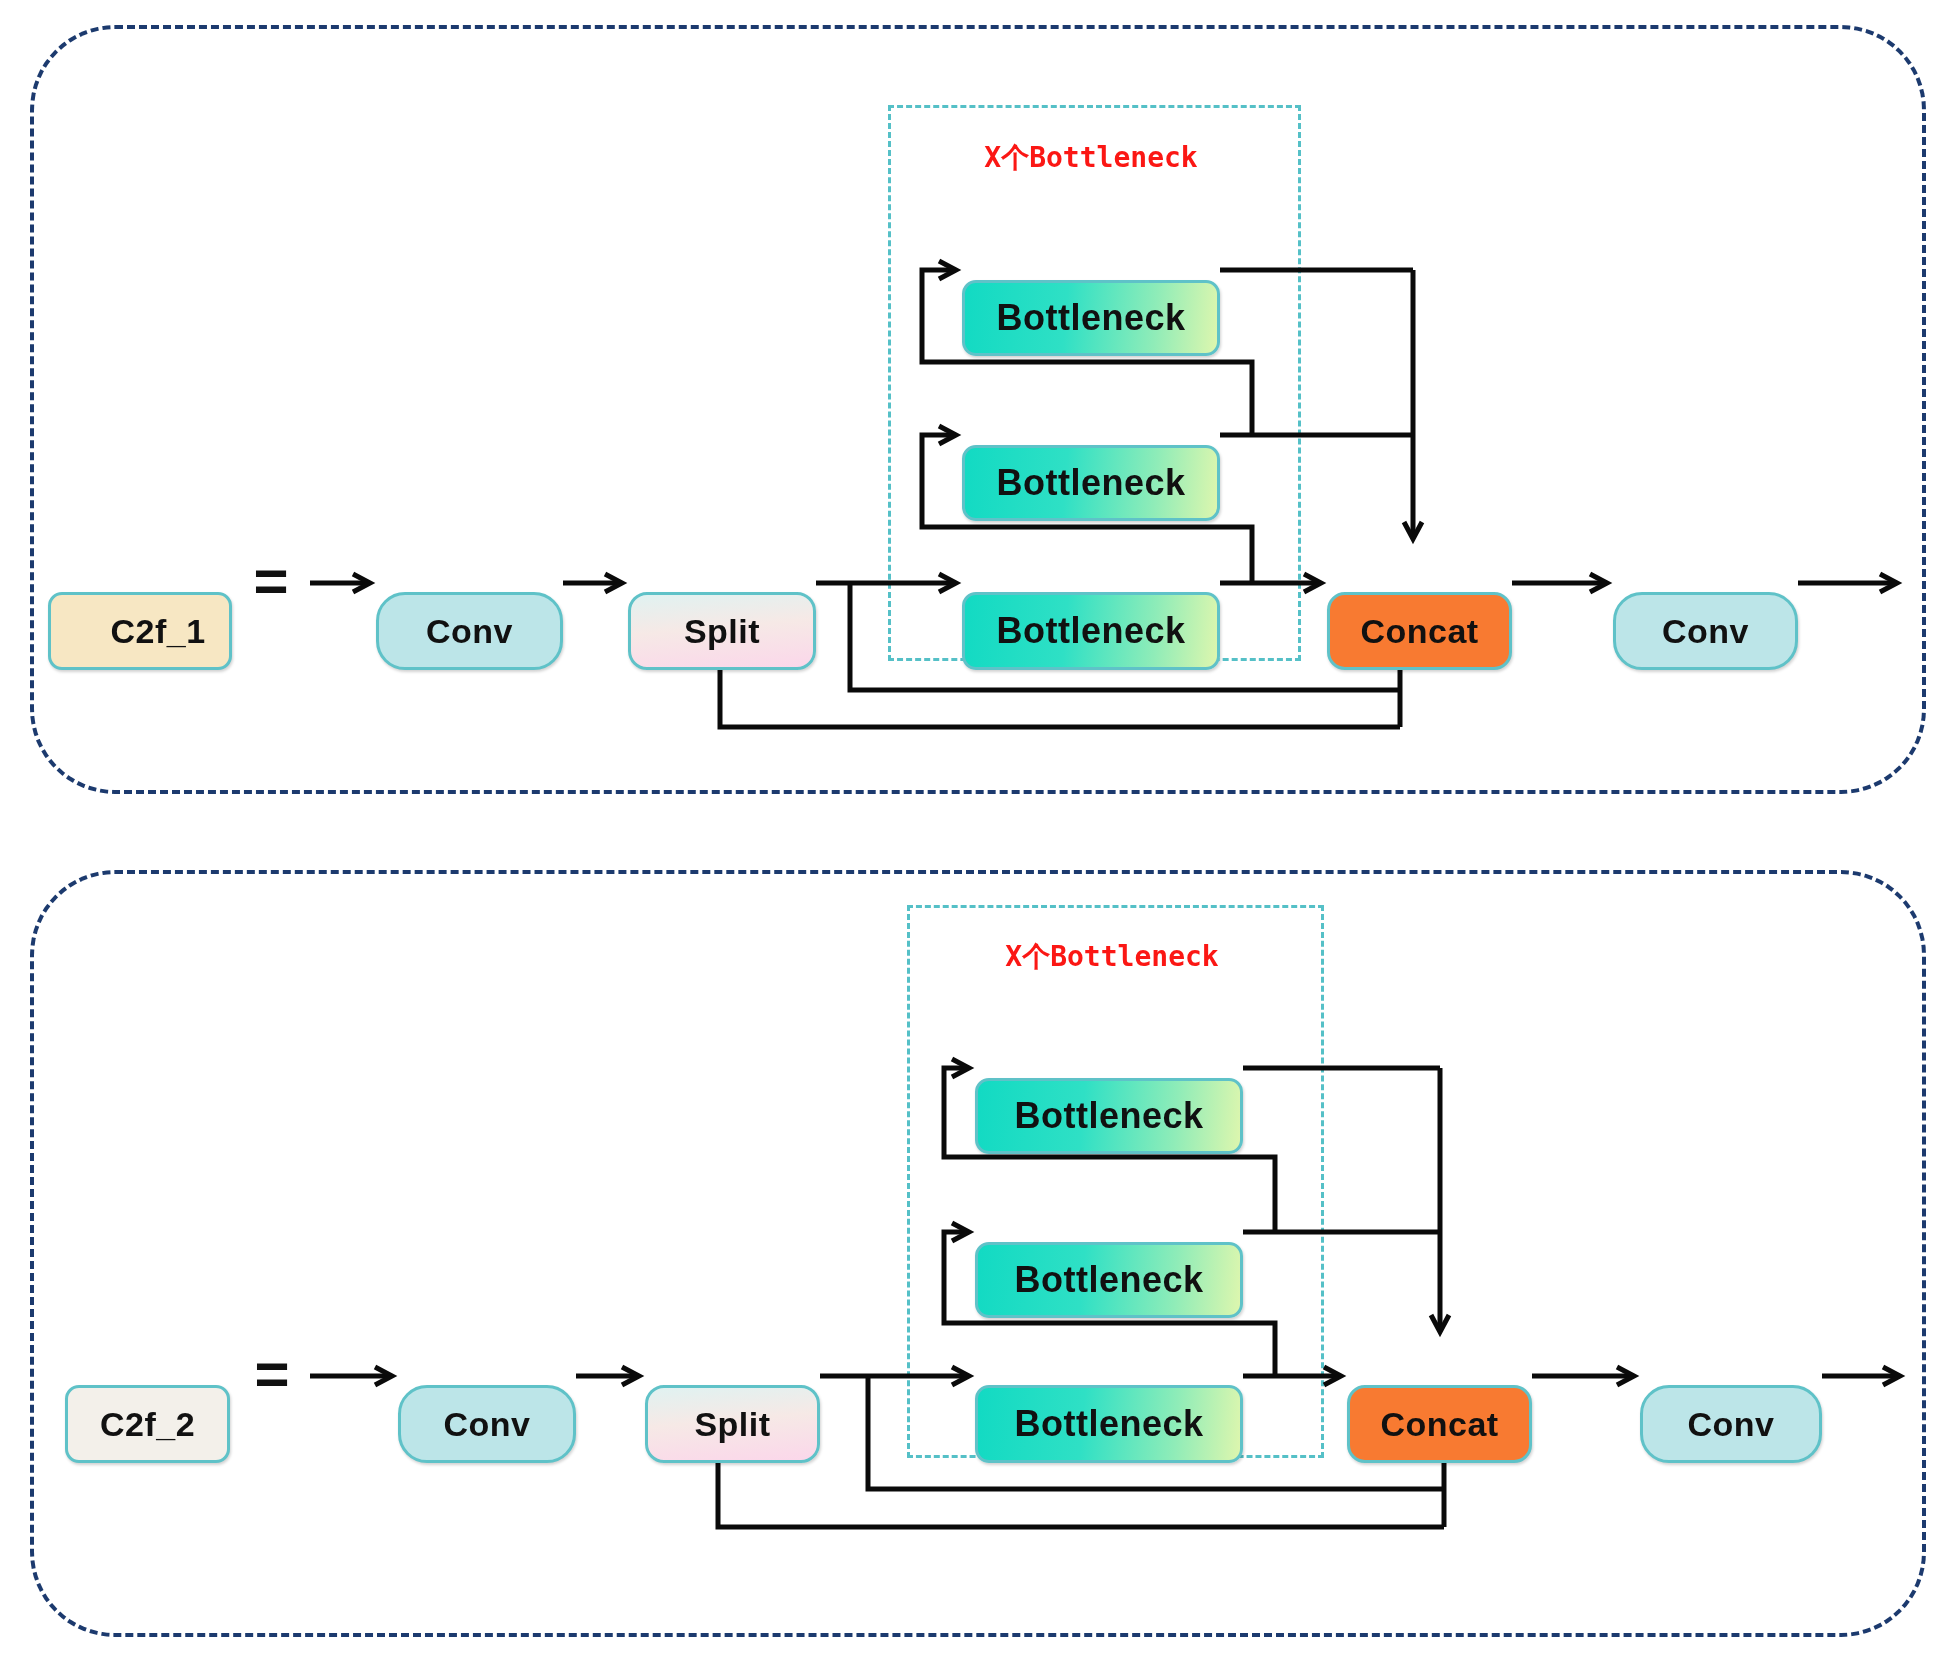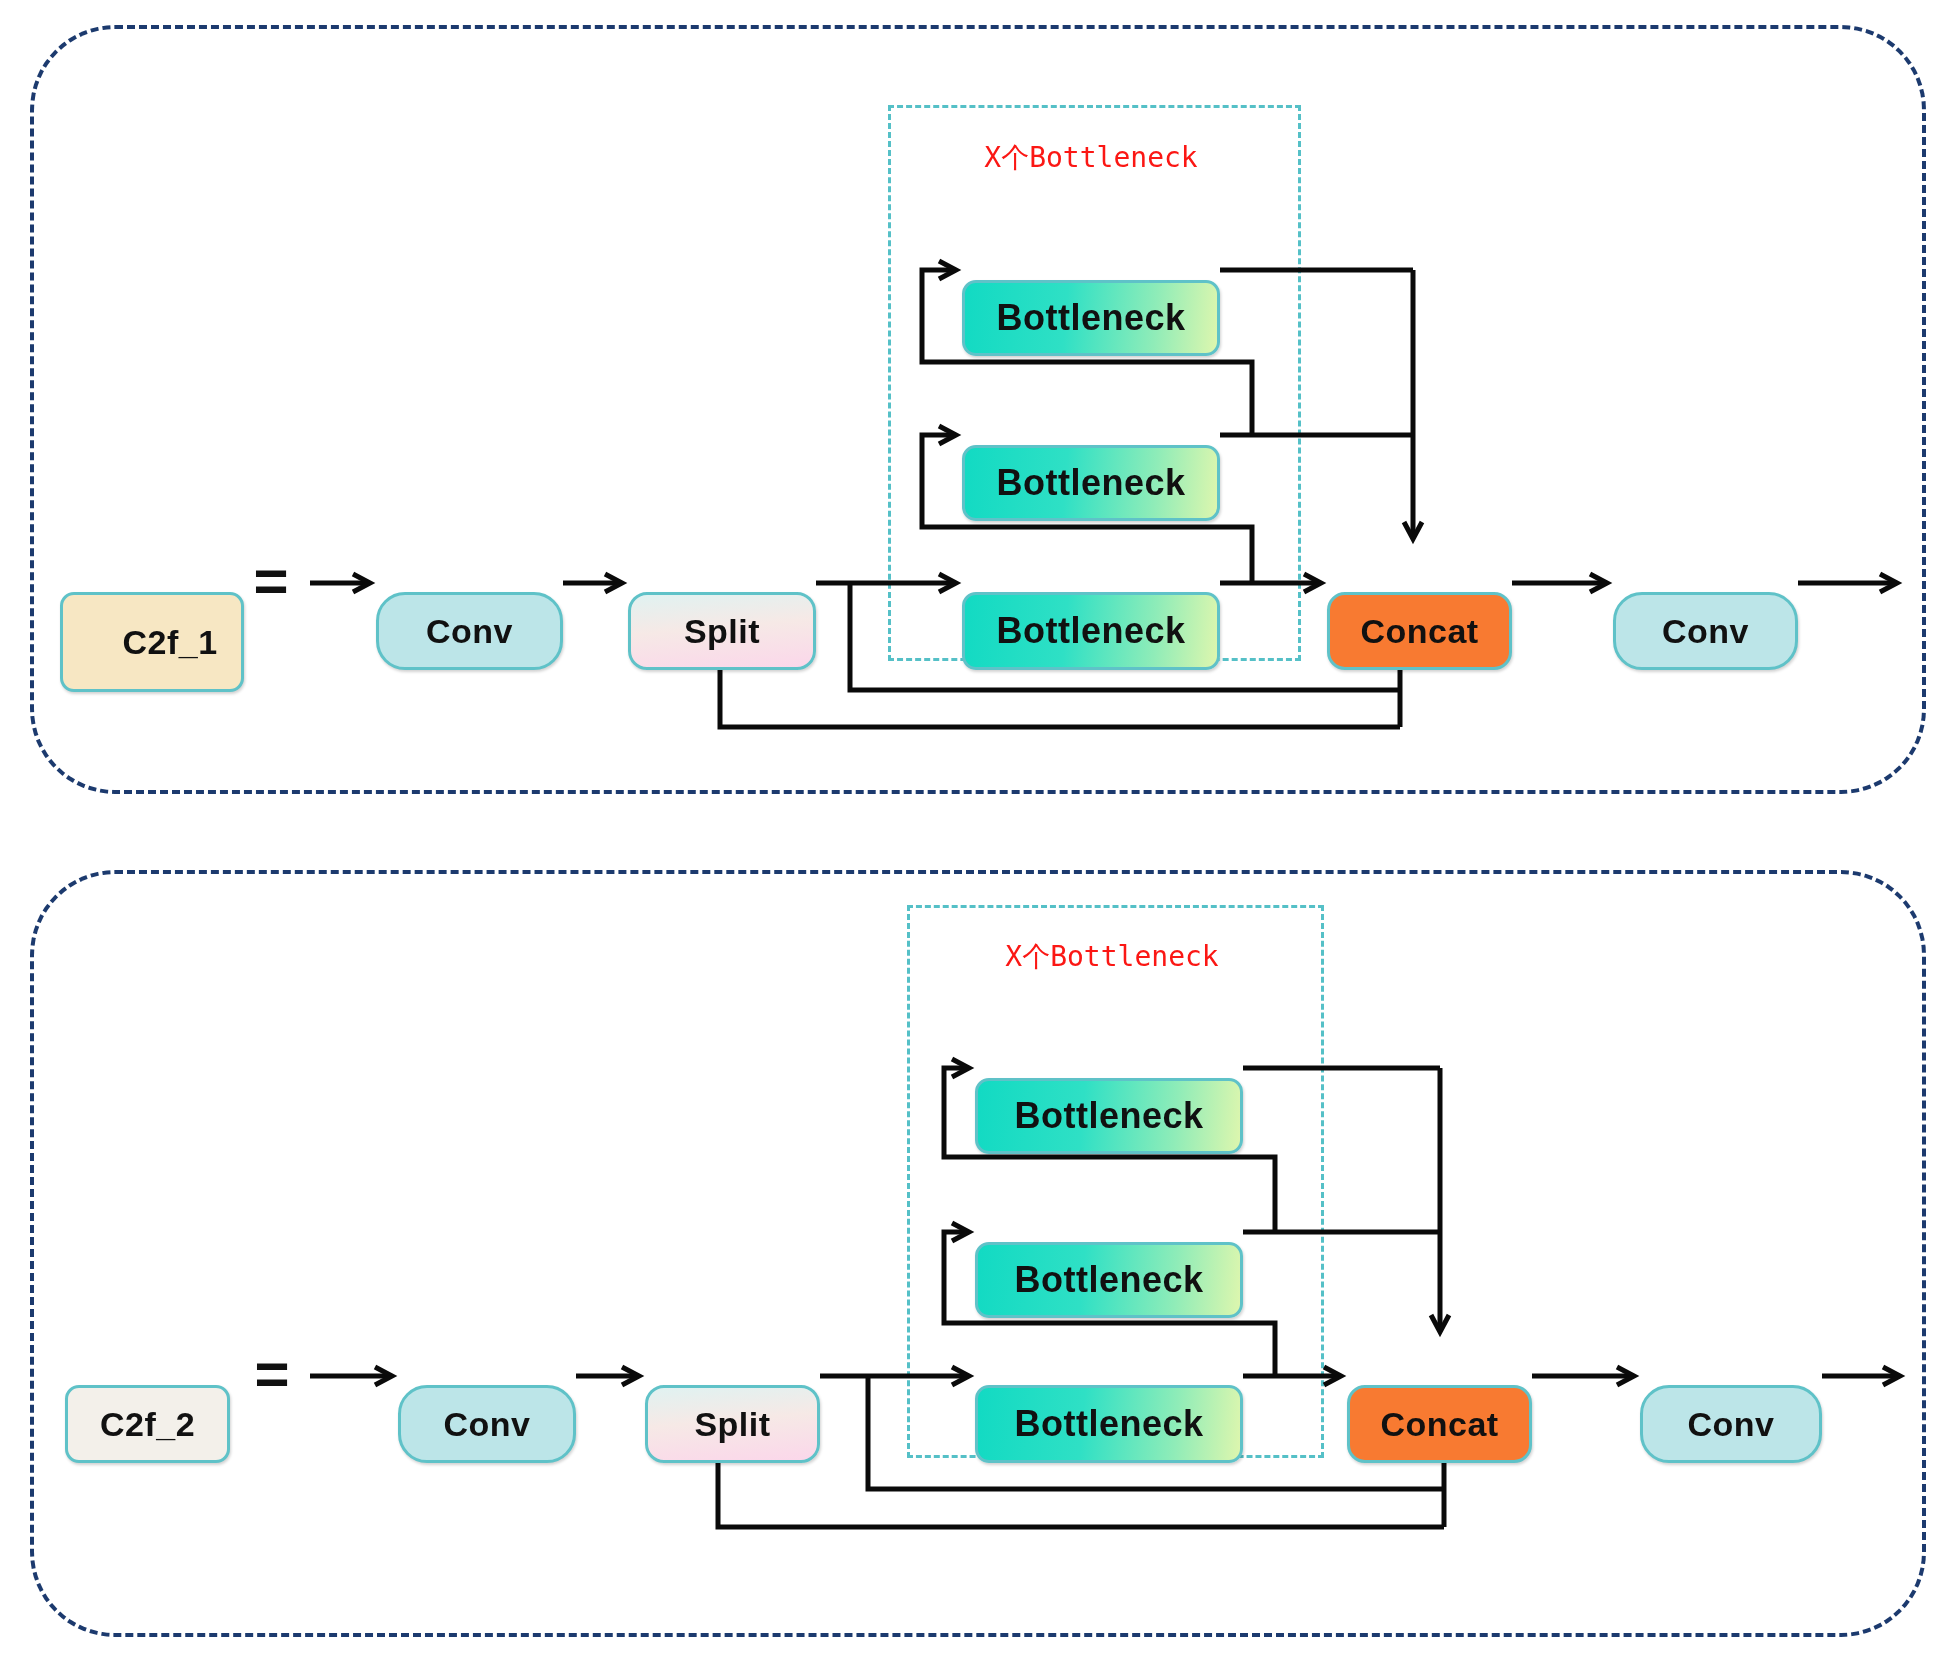--- a/index.html
+++ b/index.html
@@ -30,21 +30,21 @@
   .node.c2f2{background:var(--c2f2-fill,#f3f0ea);}
   .node.split{background:linear-gradient(175deg,var(--split-top,#e0f2f1) 0%,#f6e9e6 45%,var(--split-bottom,#fbd7ea) 100%);border-radius:19px;}
   .node.bneck{background:linear-gradient(95deg,var(--bneck-start,#12dac3) 0%,#2fe0c5 40%,#8fecb8 75%,var(--bneck-end,#ddf6ae) 100%);font-size:36px;}
   .node.concat{background:var(--concat-fill,#f87a31);border-radius:18px;}
   .equals{
     position:absolute;z-index:2;font-weight:bold;font-size:60px;color:#111;
     transform:translate(-50%,-54%);font-family:"Liberation Sans",sans-serif;
   }
   .group-label{
     position:absolute;z-index:2;transform:translate(-50%,-50%);
-    color:var(--group-label,#fb1714);font-weight:normal;font-size:28px;
+    color:var(--group-label,#fb1714);font-weight:bold;font-size:28px;
     font-family:"DejaVu Sans Mono","Liberation Mono",monospace;white-space:nowrap;
   }
 </style>
 </head>
 <body>
 
 <div class="canvas">
 
   <svg class="wires" width="1954" height="1659" viewBox="0 0 1954 1659">
     <defs>
@@ -81,21 +81,21 @@
     <path d="M 1243 1068 L 1440 1068"></path>
     <path d="M 1440 1068 L 1440 1330" marker-end="url(#arrow)"></path>
     <path d="M 1532 1376 L 1632 1376" marker-end="url(#arrow)"></path>
     <path d="M 1822 1376 L 1898 1376" marker-end="url(#arrow)"></path>
   </svg>
 
   <div class="outer-rect" style="left:30px;top:25px;width:1888px;height:761px;"></div>
   <div class="inner-dashed" style="left:888px;top:105px;width:407px;height:550px;"></div>
   <div class="group-label" style="left:1091px;top:158px;">X个Bottleneck</div>
 
-  <div class="node c2f1" style="left:60px;top:544px;width:184px;height:100px;padding-left:36px;">
+  <div class="node c2f1" style="left:48px;top:544px;width:184px;height:78px;padding-left:36px;">
     <span>C2f_1</span>
   </div>
   <div class="equals" style="left:271px;top:583px;">=</div>
   <div class="node conv" style="left:376px;top:544px;width:187px;height:78px;">
     <span>Conv</span>
   </div>
   <div class="node split" style="left:628px;top:544px;width:188px;height:78px;">
     <span>Split</span>
   </div>
   <div class="node bneck" style="left:962px;top:232px;width:258px;height:76px;">

